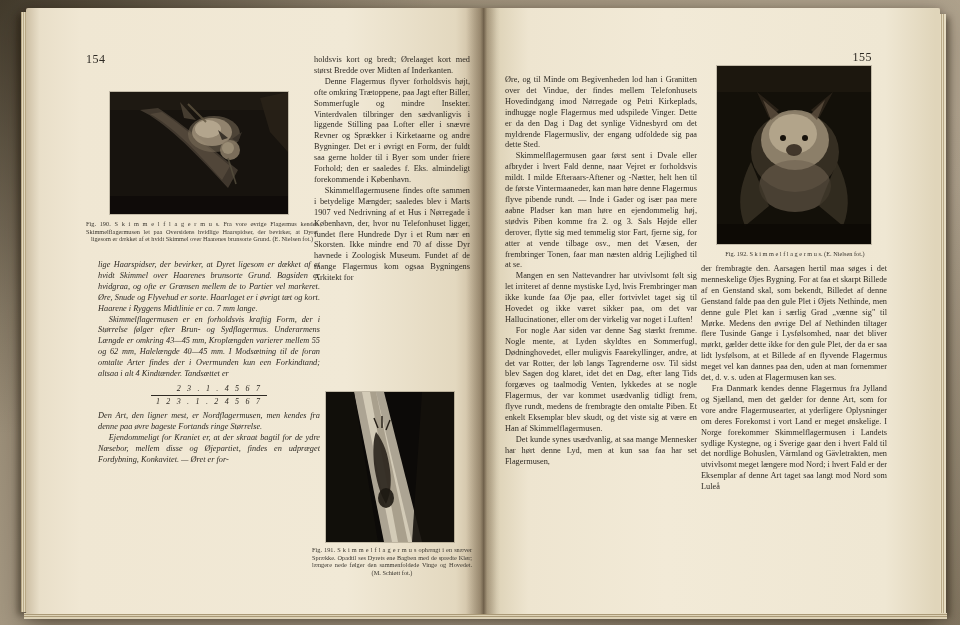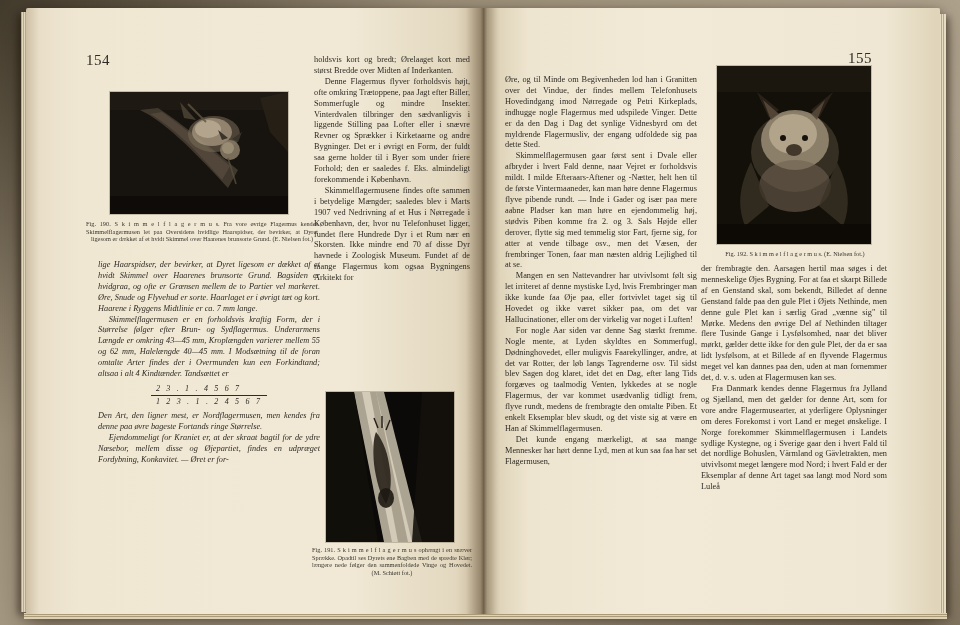--- a/index.html
+++ b/index.html
@@ -37,29 +37,29 @@
   }
   .fore-edge-left{
     position:absolute;left:-5px;top:4px;width:6px;height:99%;
     background:repeating-linear-gradient(to right,#b9a986 0 1px,#e2d7bc 1px 2.2px);
     box-shadow:-3px 3px 6px rgba(25,15,5,.45);
   }
   .bottom-edge{
     position:absolute;left:-2px;bottom:-5px;width:101%;height:6px;
     background:repeating-linear-gradient(to bottom,#ddd2b6 0 1.2px,#ab9a77 1.2px 2.2px);
   }
-  .pagenum{position:absolute;font-size:15px;color:#2e2a24;letter-spacing:.5px;}
+  .pagenum{position:absolute;font-size:12px;color:#2e2a24;letter-spacing:.5px;}
   .bodytext{position:absolute;font-size:8.3px;line-height:10.9px;color:#2e2a24;text-align:justify;overflow:hidden;}
   .bodytext p{margin:0;text-indent:1.3em;}
   .bodytext p.noindent{text-indent:0;}
   .caption{position:absolute;font-size:6.3px;line-height:7.7px;color:#3a362f;text-align:justify;text-align-last:center;}
   .caption.oneline{text-align:center;}
   .photo{position:absolute;box-shadow:0 0 0 1px rgba(60,50,35,.25);}
   .photo svg{display:block;}
-  .formula{width:max-content;margin:4px auto 4px;text-align:left;font-size:8px;letter-spacing:2.2px;color:#2e2a24;line-height:10px;}
+  .formula{width:max-content;margin:4px auto 4px;text-align:right;font-size:8px;letter-spacing:2.2px;color:#2e2a24;line-height:10px;}
   .formula-top{border-bottom:.6px solid #2e2a24;padding:0 5px 1px;}
   .formula-bottom{padding:1px 5px 0;}
 </style>
 </head>
 <body>
 
 <div class="book">
   <div class="fore-edge-left"></div>
   <div class="fore-edge-right"></div>
   <div class="bottom-edge"></div>
@@ -126,21 +126,21 @@
   </div>
 
   <div class="page right">
     <div class="pagenum" style="right:68px;top:42px;">155</div>
 
     <div class="bodytext" style="left:22px;top:67px;width:192px;height:522px;">
       <p class="noindent">Øre, og til Minde om Begivenheden lod han i Granitten over det Vindue, der findes mellem Telefonhusets Hovedindgang imod Nørregade og Petri Kirkeplads, indhugge nogle Flagermus med udspilede Vinger. Dette er da den Dag i Dag det synlige Vidnesbyrd om det myldrende Flagermusliv, der engang udfoldede sig paa dette Sted.</p>
       <p>Skimmelflagermusen gaar først sent i Dvale eller afbryder i hvert Fald denne, naar Vejret er forholdsvis mildt. I milde Efteraars-Aftener og -Nætter, helt hen til de første Vintermaaneder, kan man høre denne Flagermus flyve pibende rundt. — Inde i Gader og især paa mere aabne Pladser kan man høre en ejendommelig høj, stødvis Piben komme fra 2. og 3. Sals Højde eller derover, flytte sig med temmelig stor Fart, fjerne sig, for atter at vende tilbage osv., men det Væsen, der frembringer Tonen, faar man næsten aldrig Lejlighed til at se.</p>
       <p>Mangen en sen Nattevandrer har utvivlsomt følt sig let irriteret af denne mystiske Lyd, hvis Frembringer man ikke kunde faa Øje paa, eller fortvivlet taget sig til Hovedet og ikke været sikker paa, om det var Hallucinationer, eller om der virkelig var noget i Luften!</p>
       <p>For nogle Aar siden var denne Sag stærkt fremme. Nogle mente, at Lyden skyldtes en Sommerfugl, Dødninghovedet, eller muligvis Faarekyllinger, andre, at det var Rotter, der løb langs Tagrenderne osv. Til sidst blev Sagen dog klaret, idet det en Dag, efter lang Tids forgæves og taalmodig Venten, lykkedes at se nogle Flagermus, der var kommet usædvanlig tidligt frem, flyve rundt, medens de frembragte den omtalte Piben. Et enkelt Eksemplar blev skudt, og det viste sig at være en Han af Skimmelflagermusen.</p>
-      <p>Det kunde engang mærkeligt, at saa mange Mennesker har hørt denne Lyd, men at kun saa faa har set Flagermusen,</p>
+      <p>Det kunde synes usædvanlig, at saa mange Mennesker har hørt denne Lyd, men at kun saa faa har set Flagermusen,</p>
     </div>
 
     <div class="photo" style="left:234px;top:58px;width:154px;height:178px;">
       <svg width="154" height="178" viewBox="0 0 154 178">
         <rect x="0" y="0" width="154" height="178" fill="#131009"></rect>
         <rect x="0" y="0" width="154" height="26" fill="#1f1910" opacity=".8"></rect>
         <ellipse cx="78" cy="86" rx="44" ry="40" fill="#4c4234" opacity=".6"></ellipse>
         <ellipse cx="78" cy="74" rx="34" ry="30" fill="#9b8d76" opacity=".85"></ellipse>
         <ellipse cx="76" cy="68" rx="24" ry="20" fill="#b8aa90" opacity=".85"></ellipse>
         <path d="M52,52 L40,26 L62,44 Z" fill="#2a2218"></path>

